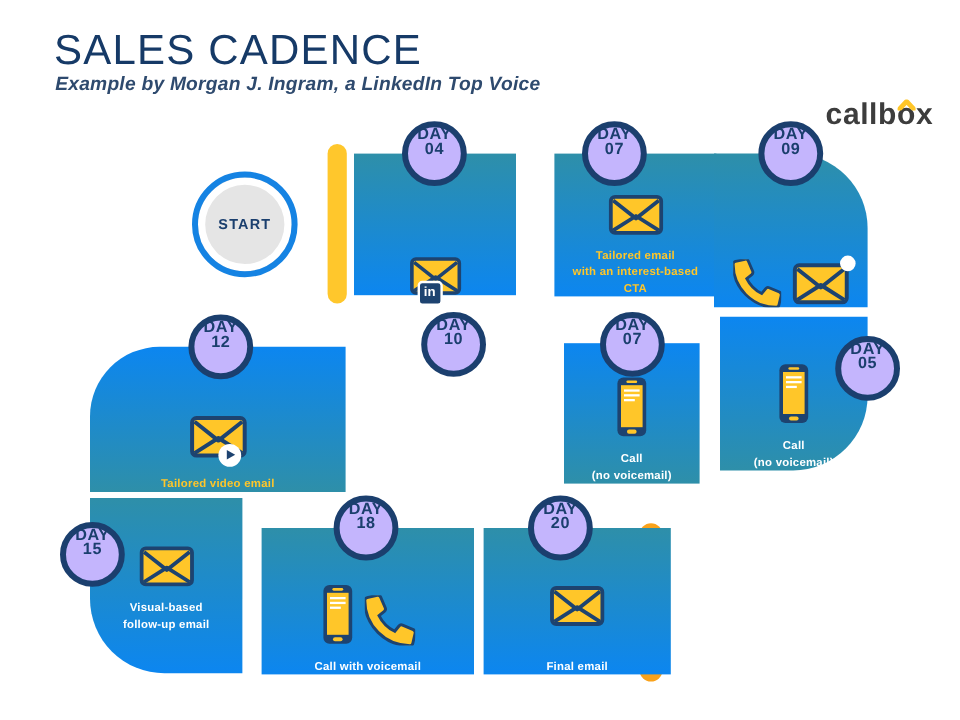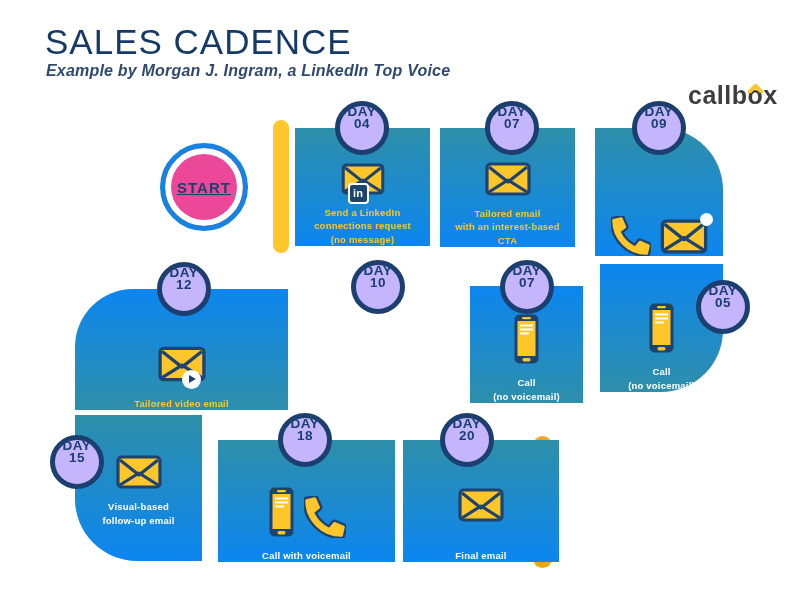--- a/index.html
+++ b/index.html
@@ -79,24 +79,24 @@
     width:54px; height:54px; border-radius:50%;
     background:#c4b5fd; border:5px solid #1B3F6E;
     display:flex; flex-direction:column; align-items:center; justify-content:flex-start;
     color:#1B3F6E; font-weight:bold; font-size:13.5px; line-height:12px; letter-spacing:0.5px;
   }
 
   
   #start-circle {
     position:absolute; z-index:3; left:160px; top:143px;
     width:88px; height:88px; border-radius:50%;
-    background:#ec4899; border:5px solid #1583E3;
+    background:#e5e5e5; border:5px solid #1583E3;
     box-shadow:inset 0 0 0 6px #ffffff;
     display:flex; align-items:center; justify-content:center;
-    color:#1B3F6E; font-weight:bold; font-size:15px; letter-spacing:1px;text-decoration:underline;
+    color:#1B3F6E; font-weight:bold; font-size:12px; letter-spacing:1px;
   }
 </style>
 </head>
 <body>
 
 <div id="stage">
 
   <div class="title">SALES CADENCE</div>
   <div class="subtitle">Example by Morgan J. Ingram, a LinkedIn Top Voice</div>
   <div class="logo"><span>callb</span><span class="o-wrap"><span>o</span><span class="caret"><svg width="15" height="9" viewBox="0 0 15 9">
@@ -112,26 +112,23 @@
 
   <div class="card grad-down" style="left:295px;top:128px;width:135px;height:118px;padding-top:18px">
     <span class="env-wrap">
       <svg width="44" height="32" viewBox="0 0 46 34">
           <rect x="2" y="2" width="42" height="30" rx="3.5" fill="#FFC629" stroke="#1D4370" stroke-width="3.2"></rect>
           <path d="M4 5 L23 20 L42 5" fill="none" stroke="#1D4370" stroke-width="3.2" stroke-linejoin="round"></path>
           <path d="M4 30 L23 18 L42 30" fill="none" stroke="#1D4370" stroke-width="3.2" stroke-linejoin="round"></path>
         </svg>
       <span class="li-badge">in</span>
     </span>
-    <div class="card-text txt-yellow">Send a LinkedIn
-connections request
-(no message)</div>
-  </div>
-
-  <div class="card grad-down" style="left:440px;top:128px;width:135px;height:119px;padding-top:18px">
+  </div>
+
+  <div class="card grad-down" style="left:462px;top:128px;width:135px;height:119px;padding-top:18px">
     <span class="env-wrap">
       <svg width="46" height="34" viewBox="0 0 46 34">
           <rect x="2" y="2" width="42" height="30" rx="3.5" fill="#FFC629" stroke="#1D4370" stroke-width="3.2"></rect>
           <path d="M4 5 L23 20 L42 5" fill="none" stroke="#1D4370" stroke-width="3.2" stroke-linejoin="round"></path>
           <path d="M4 30 L23 18 L42 30" fill="none" stroke="#1D4370" stroke-width="3.2" stroke-linejoin="round"></path>
         </svg>
     </span>
     <div class="card-text txt-yellow">Tailored email
 with an interest-based
 CTA</div>

